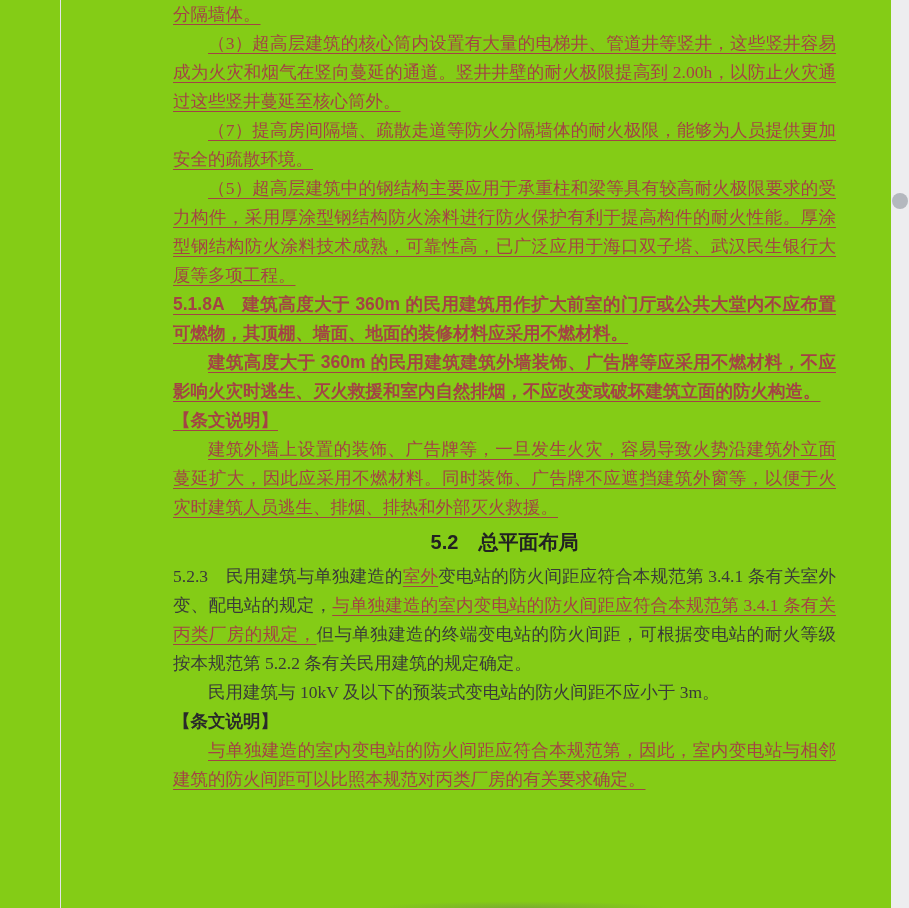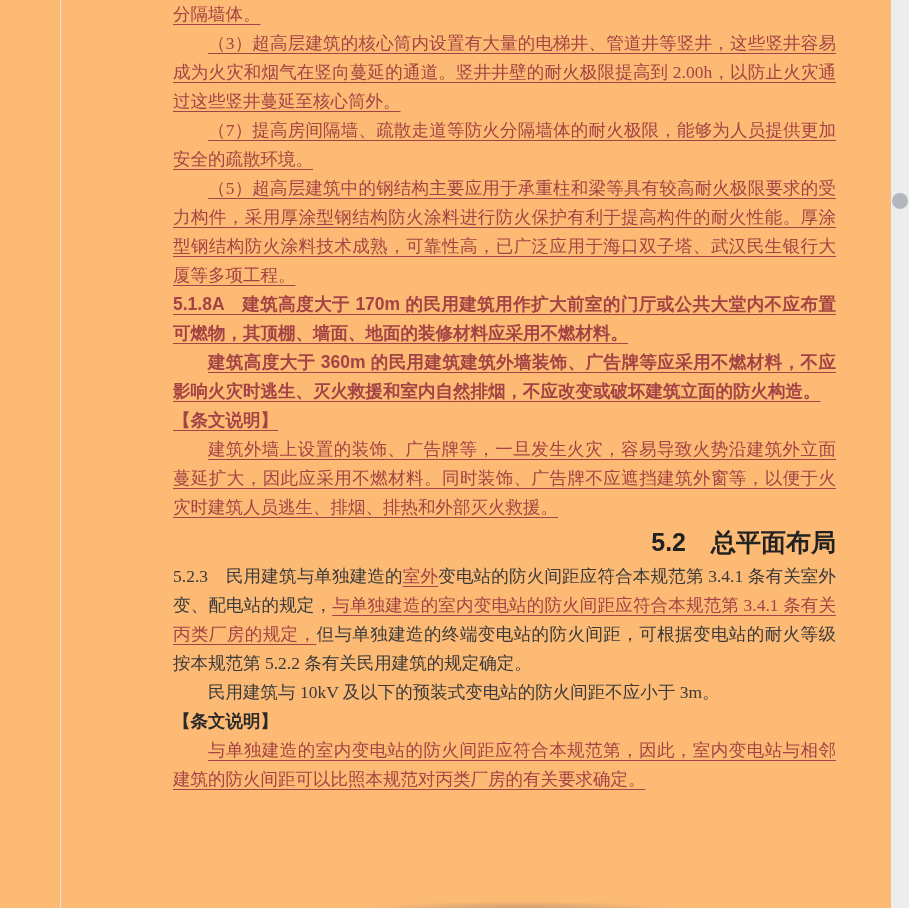--- a/index.html
+++ b/index.html
@@ -1,20 +1,20 @@
 <!DOCTYPE html>
 <html><head>
 <meta charset="utf-8">
 <style>
   html, body { margin: 0; padding: 0; }
   .screen {
     position: relative;
     width: 909px;
     height: 908px;
-    background: #fdba74;
+    background: #84cc16;
     overflow: hidden;
     font-family: "Liberation Serif", "DejaVu Serif", serif;
   }
   .page-left-edge {
     position: absolute;
     left: 60px; top: 0;
     width: 1px; height: 100%;
     background: #e4e4e7;
   }
   .doc-body {
@@ -24,23 +24,23 @@
     font-size: 17.5px;
     line-height: 29px;
     color: #3a3a3a;
     text-align: justify;
   }
   .para { margin: 0; }
   .para.indent { text-indent: 2em; }
   .para.heading {
     font-family: "Liberation Sans", "DejaVu Sans", sans-serif;
     font-weight: bold;
-    font-size: 25px;
+    font-size: 20px;
     line-height: 31px;
-    text-align: right;
+    text-align: center;
     text-indent: 0;
     margin: 5px 0 4px 0;
     color: #222222;
   }
   .seg-red {
     color: #a34345;
     text-decoration: underline;
     text-decoration-thickness: 1px;
     text-underline-offset: 4px;
   }
@@ -82,21 +82,21 @@
 </head>
 <body>
 
 <div class="screen">
   <div class="page-left-edge"></div>
   <div class="doc-body">
       <div class="para"><span class="seg-red">分隔墙体。</span></div>
       <div class="para indent"><span class="seg-red">（3）超高层建筑的核心筒内设置有大量的电梯井、管道井等竖井，这些竖井容易成为火灾和烟气在竖向蔓延的通道。竖井井壁的耐火极限提高到 2.00h，以防止火灾通过这些竖井蔓延至核心筒外。</span></div>
       <div class="para indent"><span class="seg-red">（7）提高房间隔墙、疏散走道等防火分隔墙体的耐火极限，能够为人员提供更加安全的疏散环境。</span></div>
       <div class="para indent"><span class="seg-red">（5）超高层建筑中的钢结构主要应用于承重柱和梁等具有较高耐火极限要求的受力构件，采用厚涂型钢结构防火涂料进行防火保护有利于提高构件的耐火性能。厚涂型钢结构防火涂料技术成熟，可靠性高，已广泛应用于海口双子塔、武汉民生银行大厦等多项工程。</span></div>
-      <div class="para"><span class="seg-red-bold">5.1.8A　建筑高度大于 170m 的民用建筑用作扩大前室的门厅或公共大堂内不应布置可燃物，其顶棚、墙面、地面的装修材料应采用不燃材料。</span></div>
+      <div class="para"><span class="seg-red-bold">5.1.8A　建筑高度大于 360m 的民用建筑用作扩大前室的门厅或公共大堂内不应布置可燃物，其顶棚、墙面、地面的装修材料应采用不燃材料。</span></div>
       <div class="para indent"><span class="seg-red-bold">建筑高度大于 360m 的民用建筑建筑外墙装饰、广告牌等应采用不燃材料，不应影响火灾时逃生、灭火救援和室内自然排烟，不应改变或破坏建筑立面的防火构造。</span></div>
       <div class="para"><span class="seg-red-bold">【条文说明】</span></div>
       <div class="para indent"><span class="seg-red">建筑外墙上设置的装饰、广告牌等，一旦发生火灾，容易导致火势沿建筑外立面蔓延扩大，因此应采用不燃材料。同时装饰、广告牌不应遮挡建筑外窗等，以便于火灾时建筑人员逃生、排烟、排热和外部灭火救援。</span></div>
       <div class="para heading"><span class="seg-heading">5.2　总平面布局</span></div>
       <div class="para"><span class="seg-black">5.2.3　民用建筑与单独建造的</span><span class="seg-red">室外</span><span class="seg-black">变电站的防火间距应符合本规范第 3.4.1 条有关室外变、配电站的规定，</span><span class="seg-red">与单独建造的室内变电站的防火间距应符合本规范第 3.4.1 条有关丙类厂房的规定，</span><span class="seg-black">但与单独建造的终端变电站的防火间距，可根据变电站的耐火等级按本规范第 5.2.2 条有关民用建筑的规定确定。</span></div>
       <div class="para indent"><span class="seg-black">民用建筑与 10kV 及以下的预装式变电站的防火间距不应小于 3m。</span></div>
       <div class="para"><span class="seg-black-bold">【条文说明】</span></div>
       <div class="para indent"><span class="seg-red">与单独建造的室内变电站的防火间距应符合本规范第，因此，室内变电站与相邻建筑的防火间距可以比照本规范对丙类厂房的有关要求确定。</span></div>
     </div>
   <div class="page-break-shadow"></div>

